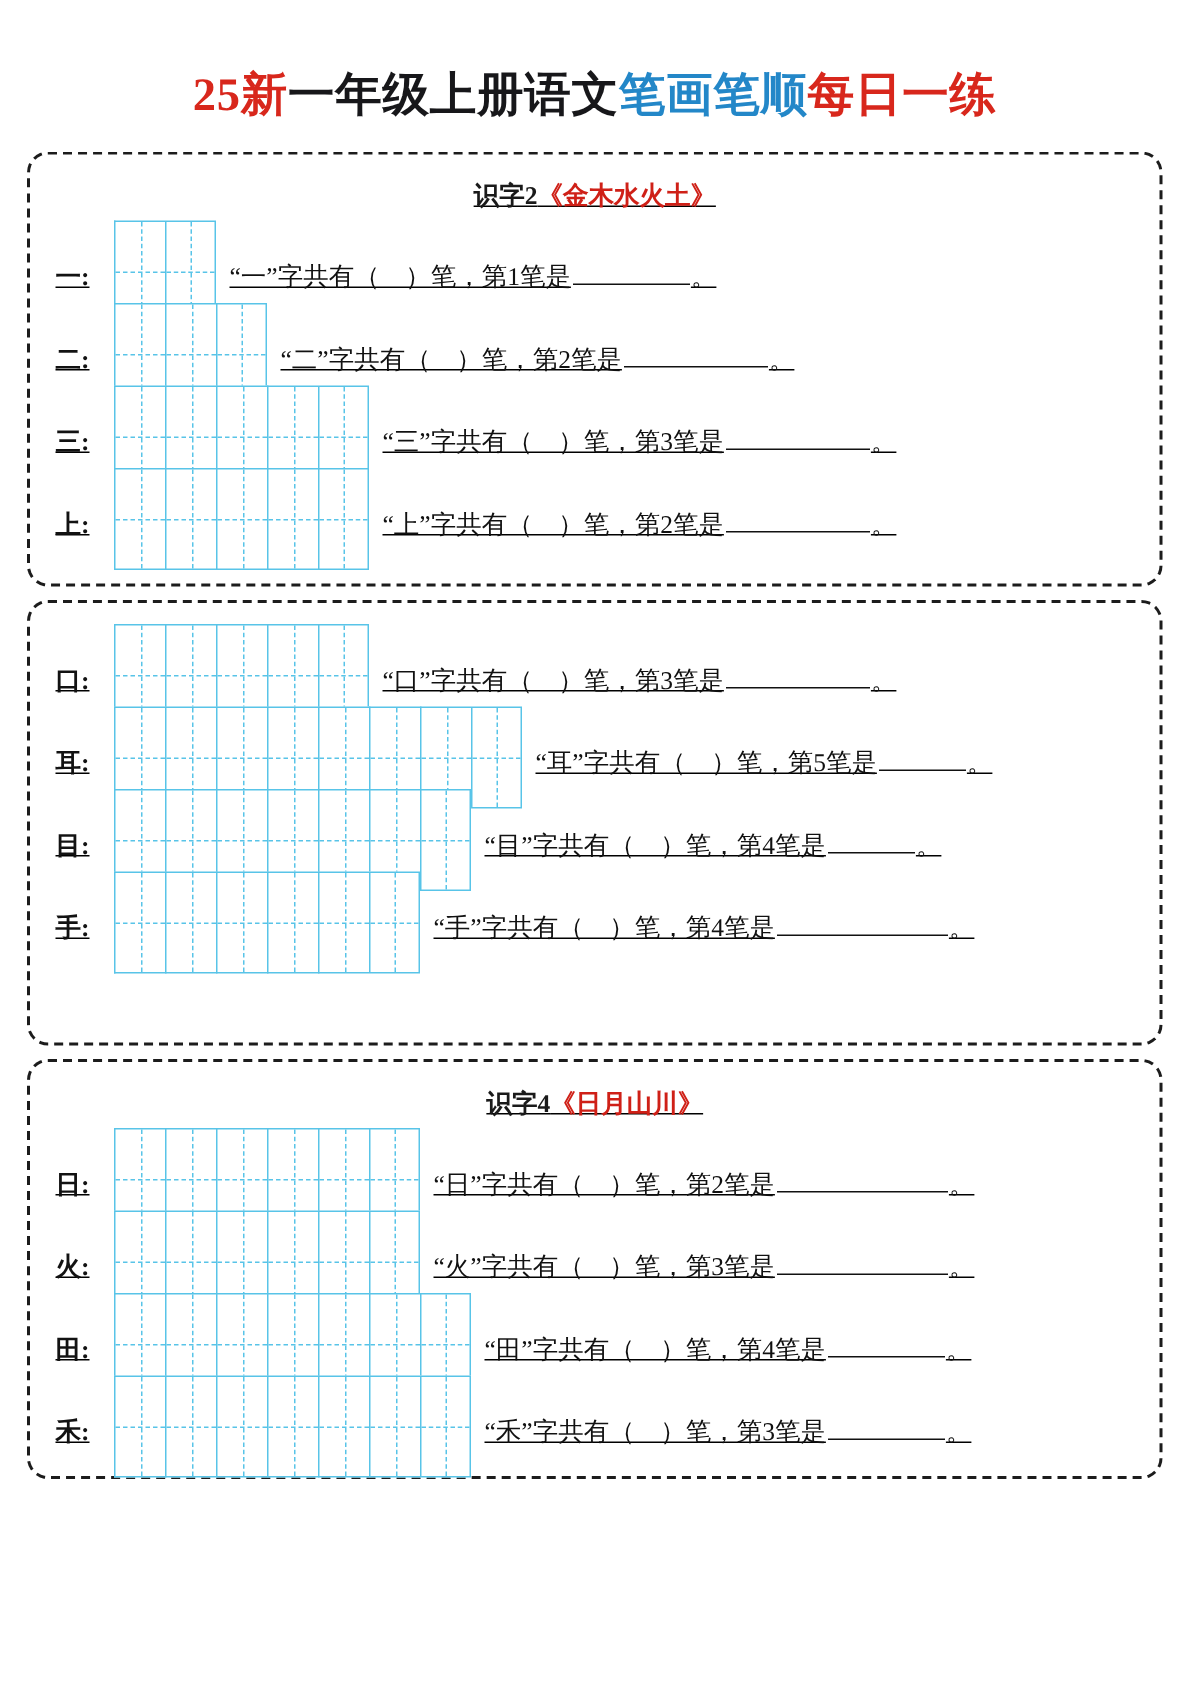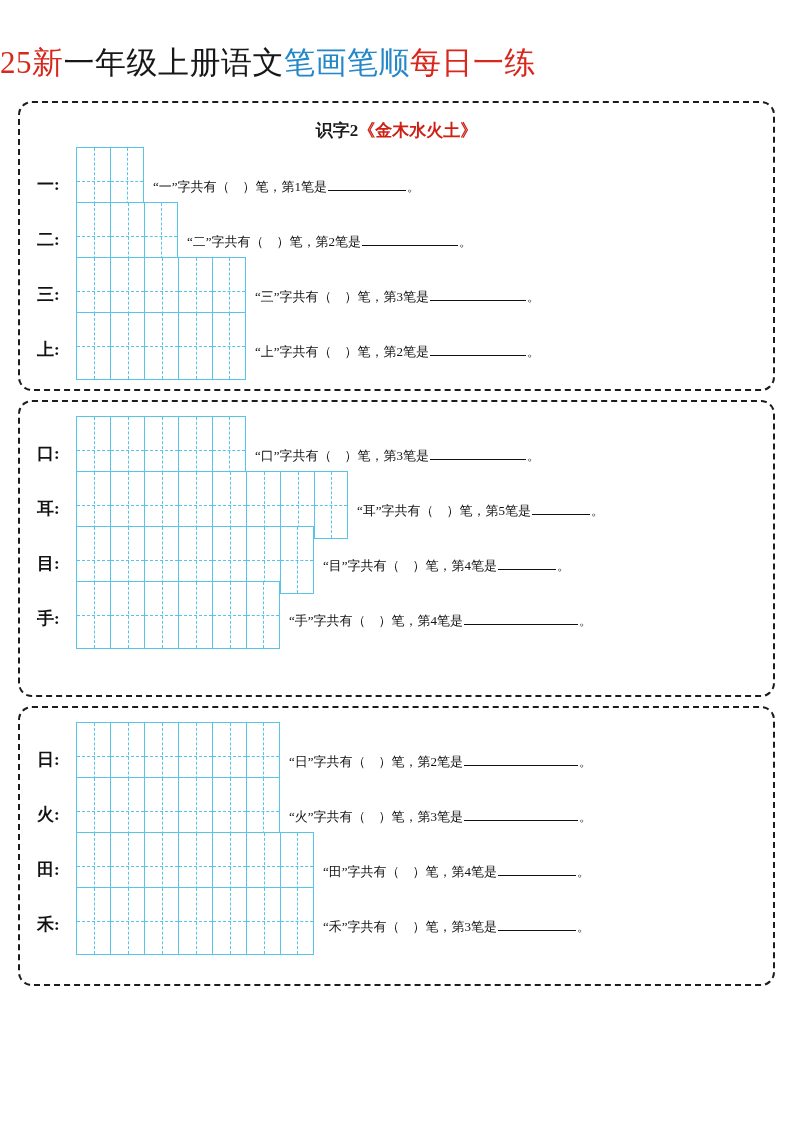--- a/index.html
+++ b/index.html
@@ -18,37 +18,38 @@
   .page {
     width: 793px;
     height: 1122px;
     box-sizing: border-box;
     padding: 0;
     position: relative;
   }
 
   
   .title {
-    text-align: left;
+    text-align: center;
     margin-top: 44px;
     margin-bottom: 18px;
     font-size: 31px;
-    font-weight: normal;
+    font-weight: bold;
     letter-spacing: 0.5px;
     white-space: nowrap;
     line-height: 1.25;
     font-family: "Liberation Serif", "DejaVu Serif", serif;
   }
   .title .t-red   { color: #d8271c; }
   .title .t-black { color: #17171a; }
   .title .t-blue  { color: #2387c8; }
 
   
   .sections {
     margin: 0 18px;
+    text-decoration: underline;
   }
   .section {
     border: 2px dashed #1c1c1c;
     border-radius: 14px;
     box-sizing: border-box;
     margin-bottom: 9px;
     padding: 10px 14px 12px 14px;
     position: relative;
     background: #ffffff;
   }
@@ -122,21 +123,21 @@
     
     content: "";
     position: absolute;
     top: 0; bottom: 0;
     left: 50%;
     border-left: 1px dashed #58c4e8;
   }
 
   
   .row-text {
-    font-size: 13px;
+    font-size: 17px;
     color: #111111;
     line-height: 1;
     padding-bottom: 9px;
     padding-left: 9px;
     white-space: nowrap;
     display: flex;
     align-items: baseline;
     font-family: "Liberation Serif", "DejaVu Serif", serif;
   }
   .blank-line {
@@ -285,20 +286,21 @@
             </div>
             <div class="row-text">
               <span>“手”字共有（　）笔，第4笔是</span>
               <span class="blank-line b-xl"></span>
               <span>。</span>
             </div>
           </div>
         </div>
       </div>
       <div class="section section-3">
+        <div class="section-title"><span class="st-black">识字4</span><span class="st-red">《日月山川》</span></div>
         <div class="rows">
           <div class="row">
             <div class="row-char">日:</div>
             <div class="grid-strip">
               <div class="cell"></div>
               <div class="cell"></div>
               <div class="cell"></div>
               <div class="cell"></div>
               <div class="cell"></div>
               <div class="cell"></div>

